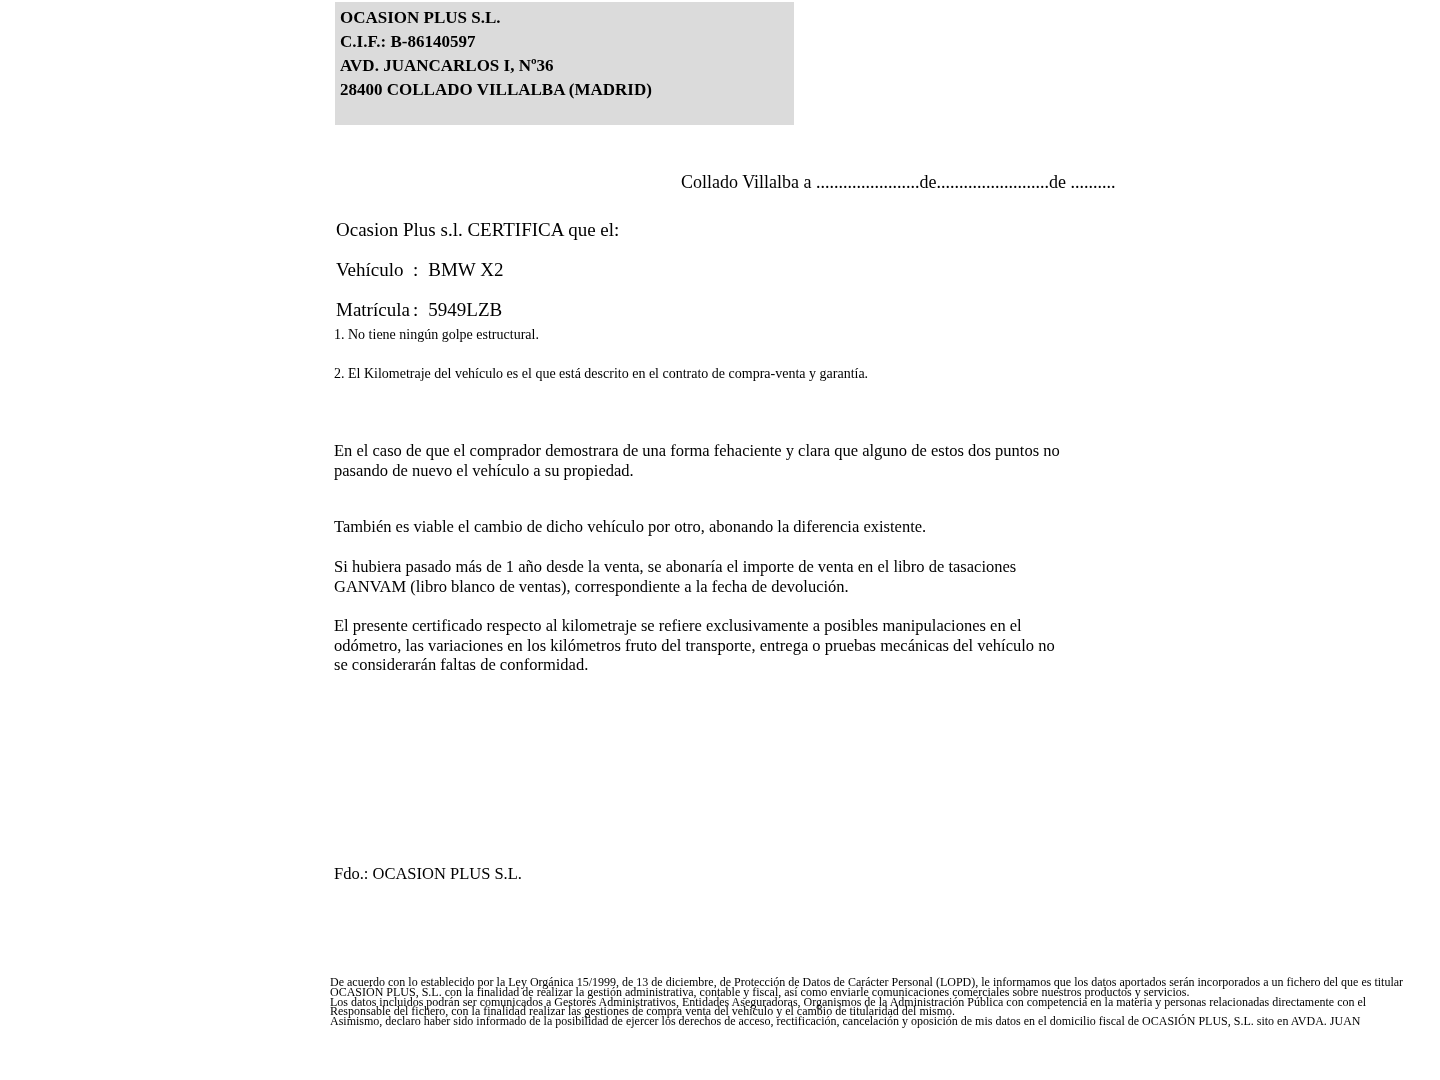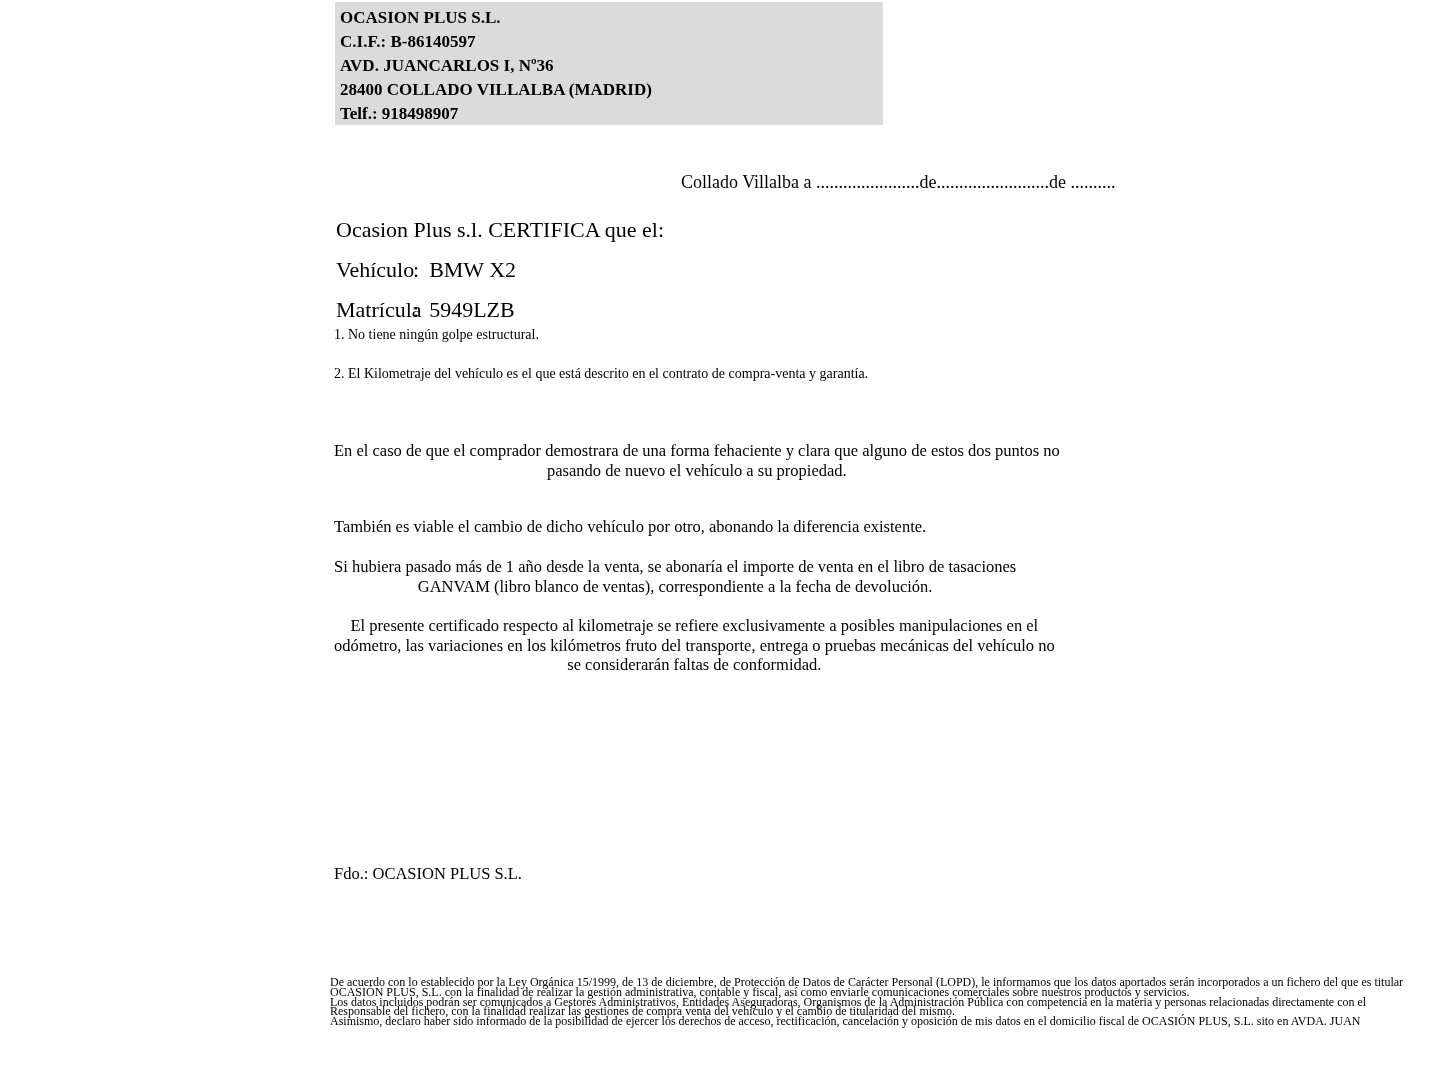--- a/index.html
+++ b/index.html
@@ -13,42 +13,42 @@
     height: 1080px;
     background: #ffffff;
     color: #000000;
     font-family: "Liberation Serif", "DejaVu Serif", serif;
     overflow: hidden;
   }
   .letterhead {
     position: absolute;
     left: 335px;
     top: 2px;
-    width: 548px;
+    width: 459px;
     height: 123px;
     background: #dbdbdb;
     box-sizing: border-box;
     padding: 4px 0 0 5px;
     font-weight: bold;
     font-size: 17px;
     line-height: 24px;
     white-space: nowrap;
   }
   .date-line {
     position: absolute;
     left: 681px;
     top: 172px;
     font-size: 18px;
     white-space: nowrap;
   }
   .cert-block {
     position: absolute;
     left: 336px;
     top: 218px;
-    font-size: 22px;
+    font-size: 19px;
     line-height: 24px;
     white-space: nowrap;
   }
   .cert-row .label {
     display: inline-block;
     width: 77px;
     margin-top: 16px;
   }
   .cert-row .sep {
     margin-right: 10px;
@@ -61,21 +61,20 @@
     white-space: nowrap;
   }
   .para {
     position: absolute;
     left: 334px;
     font-size: 16.5px;
     line-height: 19.5px;
   }
   .para div {
     white-space: nowrap;
-    text-align: center;
   }
   .signature {
     position: absolute;
     left: 334px;
     top: 864px;
     font-size: 16.5px;
     white-space: nowrap;
   }
   .legal-footer {
     position: absolute;
@@ -91,21 +90,20 @@
 </head>
 <body>
 
 <div class="page">
 
   <div class="letterhead">
     <div>OCASION PLUS S.L.</div>
     <div>C.I.F.: B-86140597</div>
     <div>AVD. JUANCARLOS I, Nº36</div>
     <div>28400 COLLADO VILLALBA (MADRID)</div>
-    <div>Telf.: 918498907</div>
   </div>
 
   <div class="date-line">Collado Villalba a .......................de.........................de ..........</div>
 
   <div class="cert-block">
     <div>Ocasion Plus s.l. CERTIFICA que el:</div>
     <div class="cert-row">
       <span class="label">Vehículo</span><span class="sep">:</span><span>BMW X2</span>
     </div>
     <div class="cert-row">

